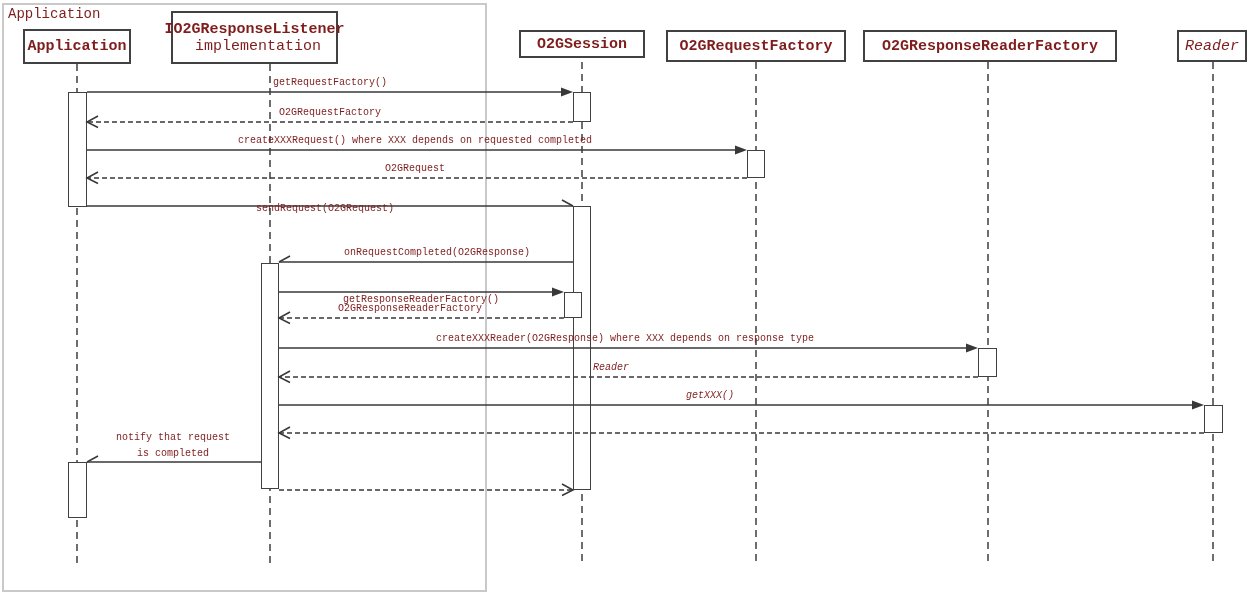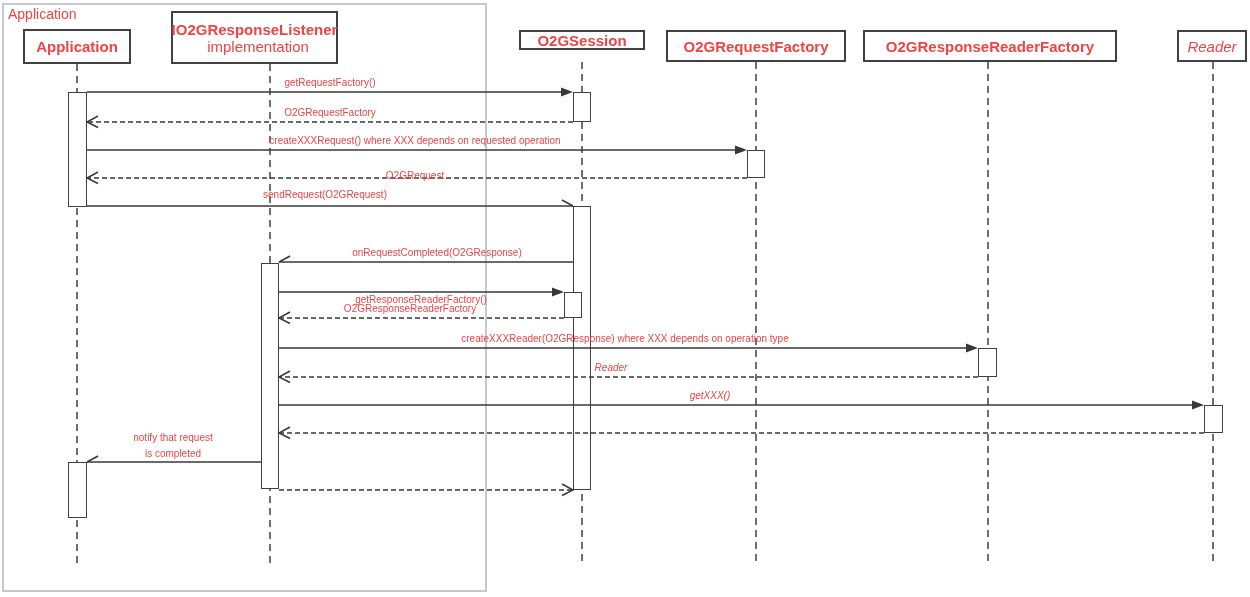--- a/index.html
+++ b/index.html
@@ -1,17 +1,17 @@
 <!DOCTYPE html>
 <html><head>
 <meta charset="utf-8">
 <style>
   html,body{margin:0;padding:0;background:#fff;}
   #stage{position:relative;width:1250px;height:597px;background:#fff;overflow:hidden;
-         font-family:Liberation Sans, sans-serif;color:#ef4444;}
+         font-family:Liberation Mono, monospace;color:#7f1d1d;}
   .layer{position:absolute;left:0;top:0;}
   #frame{position:absolute;box-sizing:border-box;border:2px solid #c9c9c9;background:transparent;z-index:0;}
   #frame-label{position:absolute;font-size:14px;line-height:16px;z-index:1;}
   .head{position:absolute;box-sizing:border-box;background:#fff;border:2px solid #414141;
         display:flex;flex-direction:column;justify-content:center;align-items:center;
         font-size:15px;line-height:17px;text-align:center;z-index:5;}
   .act{position:absolute;box-sizing:border-box;background:#fff;border:1.5px solid #414141;z-index:2;}
   .msg-label{position:absolute;transform:translateX(-50%);font-size:10px;line-height:16px;
              white-space:pre;text-align:center;z-index:4;}
   .italic{font-style:italic;}
@@ -64,39 +64,39 @@
       <polygon points="1204,405 1192,400.5 1192,409.5" fill="#383838"></polygon>
       <line x1="1204" y1="433" x2="279" y2="433" stroke="#383838" stroke-width="1.5" stroke-dasharray="5 3"></line>
       <path d="M 290 427 L 279 433 L 290 438.5" fill="none" stroke="#383838" stroke-width="1.5"></path>
       <line x1="261" y1="462" x2="87" y2="462" stroke="#383838" stroke-width="1.5"></line>
       <path d="M 98 456 L 87 462" fill="none" stroke="#383838" stroke-width="1.5"></path>
       <line x1="279" y1="490" x2="573" y2="490" stroke="#383838" stroke-width="1.5" stroke-dasharray="5 3"></line>
       <path d="M 562 484 L 573 490 L 562 495.5" fill="none" stroke="#383838" stroke-width="1.5"></path>
     </svg>
     <div class="msg-label" style="left: 330px; top: 75px;">getRequestFactory()</div>
     <div class="msg-label" style="left: 330px; top: 105px;">O2GRequestFactory</div>
-    <div class="msg-label" style="left: 415px; top: 133px;">createXXXRequest() where XXX depends on requested operation</div>
-    <div class="msg-label" style="left: 415px; top: 168px;">O2GRequest</div>
-    <div class="msg-label" style="left: 325px; top: 187px;">sendRequest(O2GRequest)</div>
+    <div class="msg-label" style="left: 415px; top: 133px;">createXXXRequest() where XXX depends on requested completed</div>
+    <div class="msg-label" style="left: 415px; top: 161px;">O2GRequest</div>
+    <div class="msg-label" style="left: 325px; top: 201px;">sendRequest(O2GRequest)</div>
     <div class="msg-label" style="left: 437px; top: 245px;">onRequestCompleted(O2GResponse)</div>
     <div class="msg-label" style="left: 421px; top: 292px;">getResponseReaderFactory()</div>
     <div class="msg-label" style="left: 410px; top: 301px;">O2GResponseReaderFactory</div>
-    <div class="msg-label" style="left: 625px; top: 331px;">createXXXReader(O2GResponse) where XXX depends on operation type</div>
+    <div class="msg-label" style="left: 625px; top: 331px;">createXXXReader(O2GResponse) where XXX depends on response type</div>
     <div class="msg-label italic" style="left: 611px; top: 360px;">Reader</div>
     <div class="msg-label italic" style="left: 710px; top: 388px;">getXXX()</div>
     <div class="msg-label" style="left: 173px; top: 430px;">notify that request
 is completed</div>
     <div class="head" style="left: 23px; top: 29px; width: 108px; height: 35px; border-color: rgb(65, 65, 65);">
       <div style="font-weight: bold; font-style: normal;">Application</div>
     </div>
     <div class="head" style="left: 171px; top: 11px; width: 167px; height: 53px; border-color: rgb(65, 65, 65);">
       <div style="font-weight: bold; font-style: normal;">IO2GResponseListener</div>
       <div style="font-weight: normal; font-style: normal; margin-left: 7px;">implementation</div>
     </div>
-    <div class="head" style="left: 519px; top: 30px; width: 126px; height: 20px; border-color: rgb(65, 65, 65);">
+    <div class="head" style="left: 519px; top: 30px; width: 126px; height: 28px; border-color: rgb(65, 65, 65);">
       <div style="font-weight: bold; font-style: normal;">O2GSession</div>
     </div>
     <div class="head" style="left: 666px; top: 30px; width: 180px; height: 32px; border-color: rgb(65, 65, 65);">
       <div style="font-weight: bold; font-style: normal;">O2GRequestFactory</div>
     </div>
     <div class="head" style="left: 863px; top: 30px; width: 254px; height: 32px; border-color: rgb(65, 65, 65);">
       <div style="font-weight: bold; font-style: normal;">O2GResponseReaderFactory</div>
     </div>
     <div class="head" style="left: 1177px; top: 30px; width: 70px; height: 32px; border-color: rgb(65, 65, 65);">
       <div style="font-weight: normal; font-style: italic;">Reader</div>

